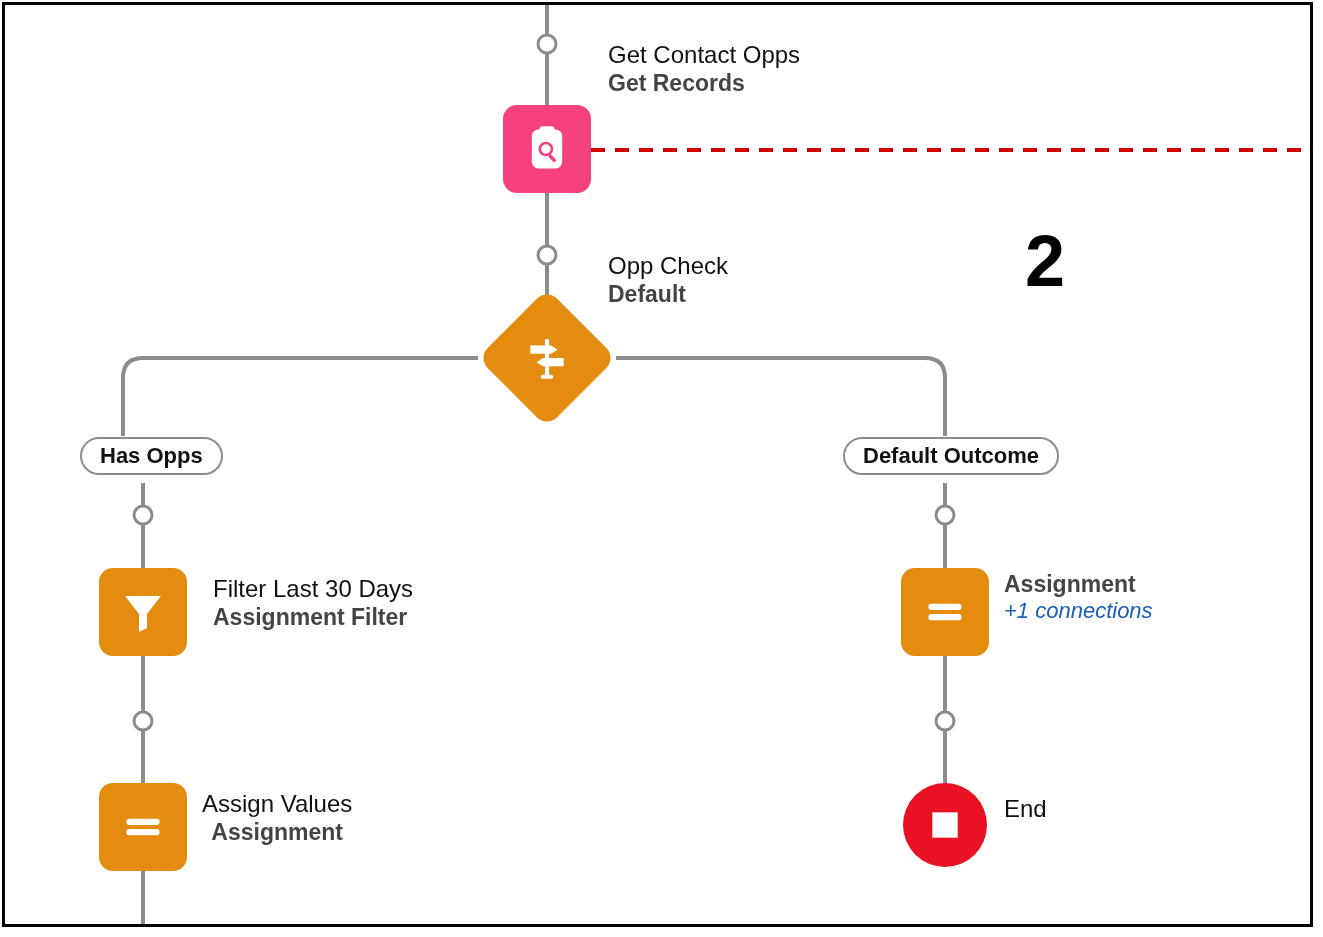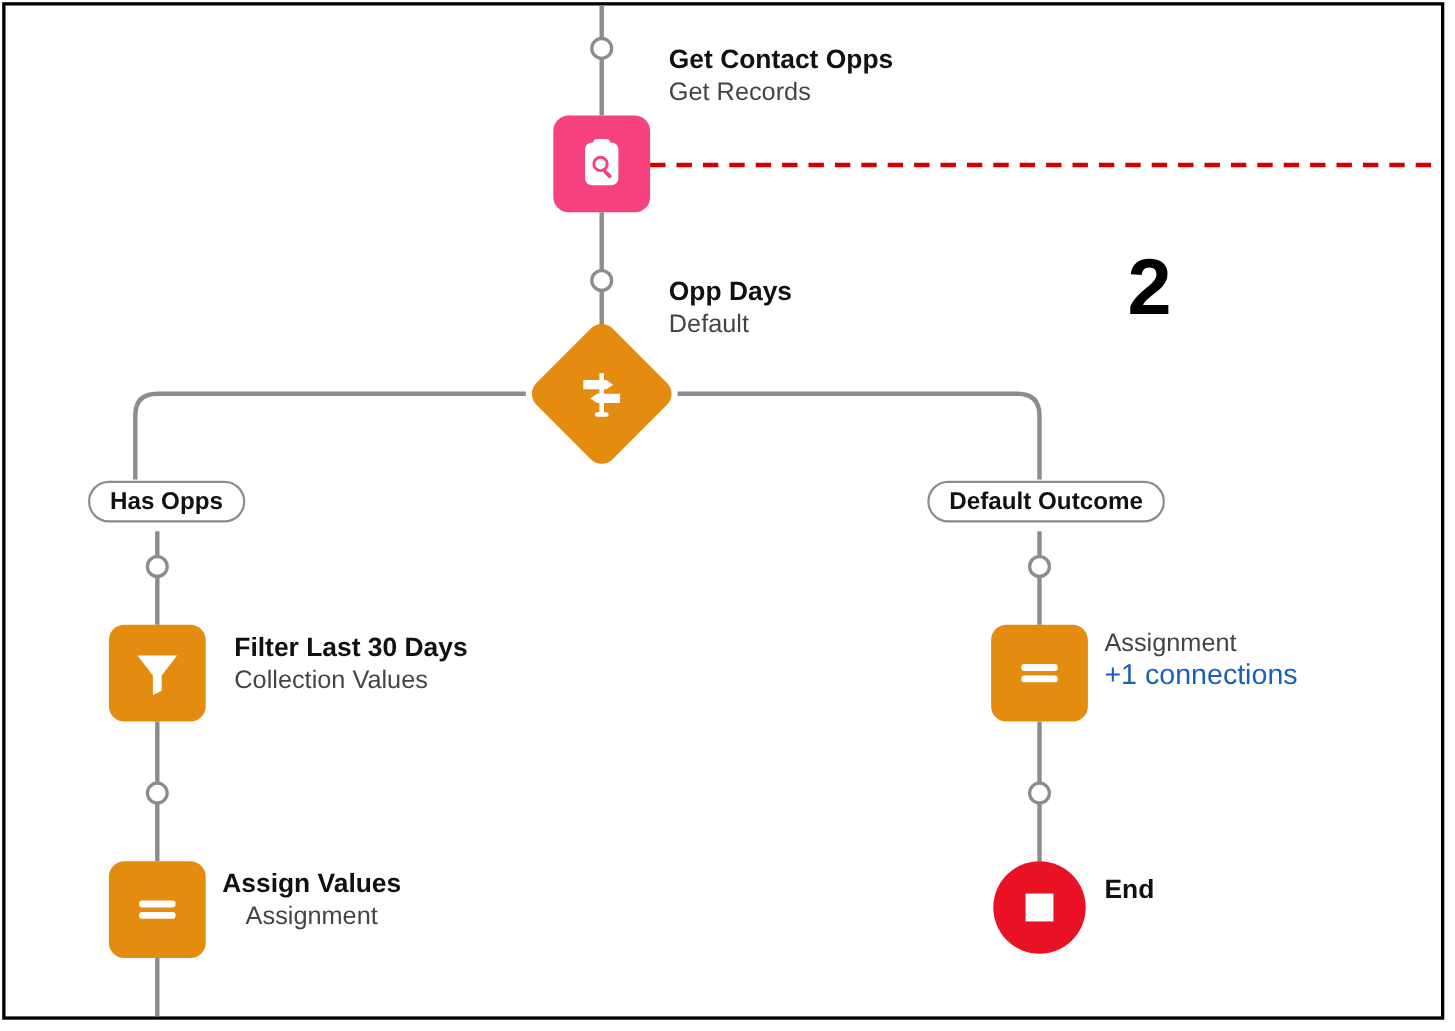--- a/index.html
+++ b/index.html
@@ -65,32 +65,33 @@
     background: #e91224;
     display: flex;
     align-items: center;
     justify-content: center;
   }
   .label {
     position: absolute;
     color: #222;
   }
   .label .title {
-    font-weight: 700;
+    font-weight: 400;
     font-size: 24px;
     line-height: 1.2;
     color: #111;
   }
   .label .subtitle {
-    font-weight: 400;
+    font-weight: 700;
     font-size: 23px;
     color: #444;
   }
   .label .extra {
-    font-size: 26px;
+    font-style: italic;
+    font-size: 22px;
     color: #1a5fb8;
   }
   .badge {
     position: absolute;
     background: #fff;
     border: 2px solid #8c8c8c;
     border-radius: 999px;
     padding: 4px 18px;
     font-weight: 700;
     font-size: 22px;
@@ -163,35 +164,35 @@
     <div class="diamond-inner">
       <svg width="50" height="50" viewBox="0 0 24 24">
         <rect x="11" y="3" width="2" height="18" fill="#fff"></rect>
         <path d="M 4 6 L 14 6 L 17 8 L 14 10 L 4 10 Z" fill="#fff"></path>
         <path d="M 20 12 L 10 12 L 7 14 L 10 16 L 20 16 Z" fill="#fff"></path>
         <rect x="9" y="20" width="6" height="2" rx="1" fill="#fff"></rect>
       </svg>
     </div>
   </div>
   <div class="label" style="left:603px; top:247px;">
-    <div class="title">Opp Days</div>
+    <div class="title">Opp Check</div>
     <div class="subtitle">Default</div>
   </div>
 
   <div class="badge" style="left:75px; top:432px;">Has Opps</div>
   <div class="badge" style="left:838px; top:432px;">Default Outcome</div>
 
   <div class="node orange" style="left:94px; top:563px;">
     <svg width="48" height="48" viewBox="0 0 24 24">
       <path d="M 3 4 L 21 4 L 14 13 L 14 20 L 10 22 L 10 13 Z" fill="#fff"></path>
     </svg>
   </div>
   <div class="label" style="left:208px; top:570px;">
     <div class="title">Filter Last 30 Days</div>
-    <div class="subtitle">Collection Values</div>
+    <div class="subtitle">Assignment Filter</div>
   </div>
 
   <div class="node orange" style="left:94px; top:778px;">
     <svg width="50" height="50" viewBox="0 0 24 24">
       <rect x="4" y="8" width="16" height="3" rx="1.5" fill="#fff"></rect>
       <rect x="4" y="13" width="16" height="3" rx="1.5" fill="#fff"></rect>
     </svg>
   </div>
   <div class="label" style="left:197px; top:785px;text-align:center;">
     <div class="title">Assign Values</div>

